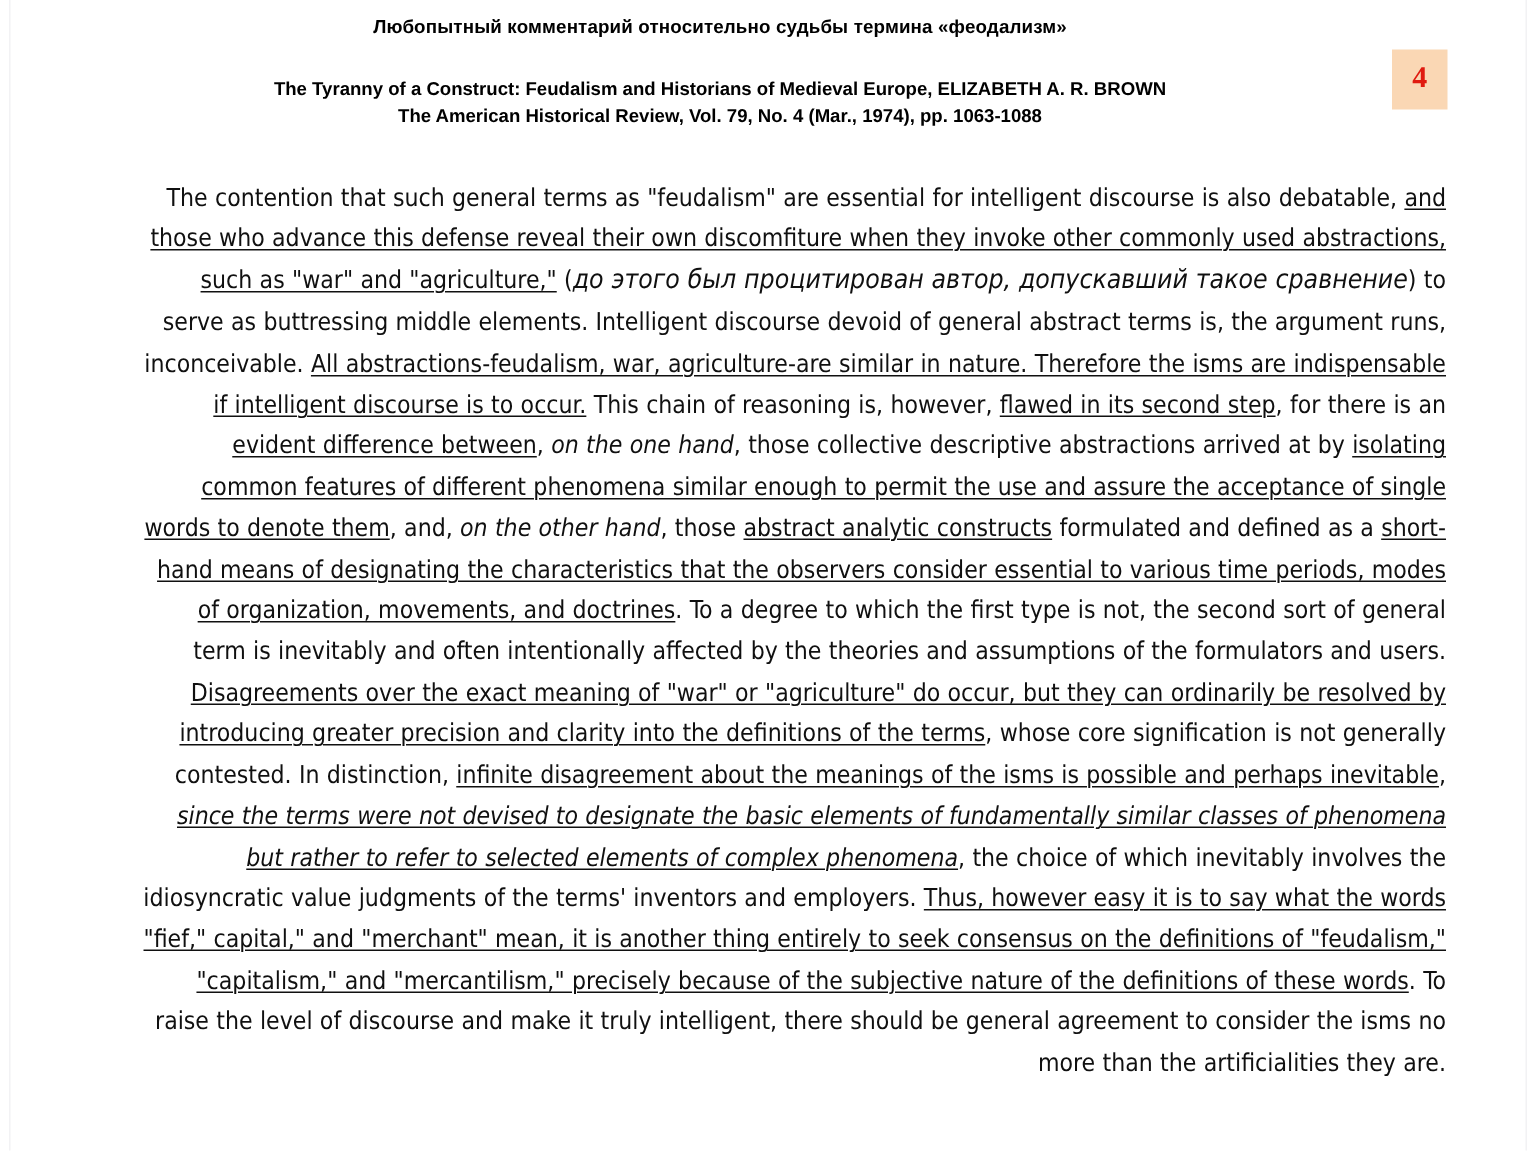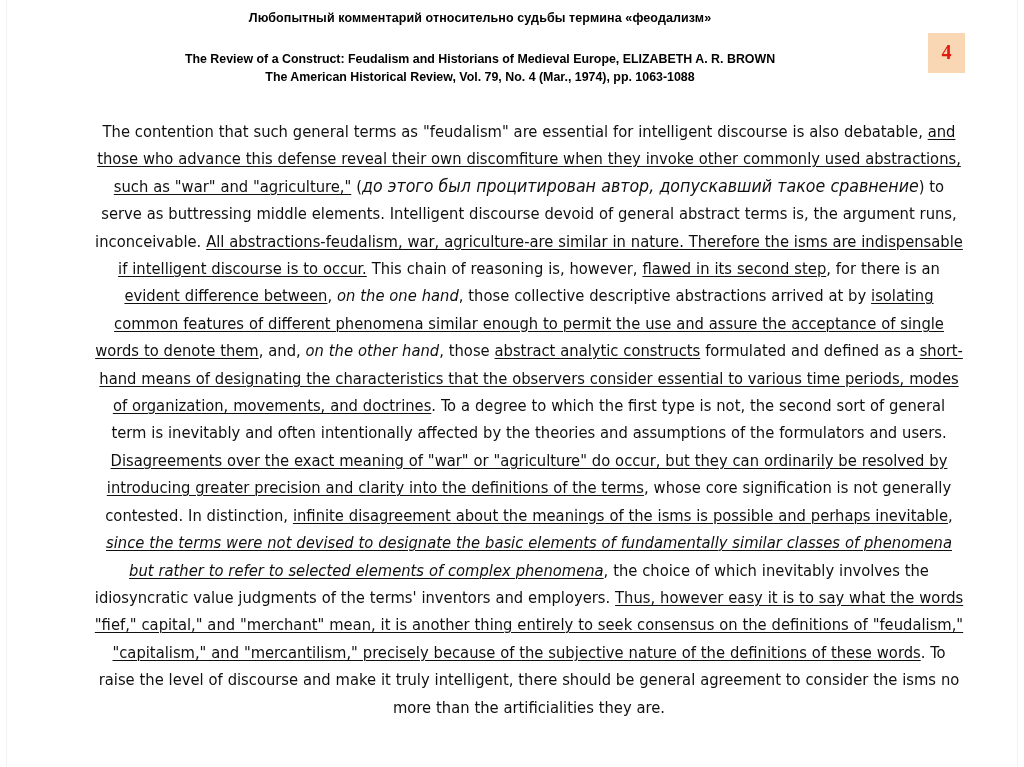--- a/index.html
+++ b/index.html
@@ -85,21 +85,21 @@
   .body-wrap {
     position: absolute;
     left: 94px;
     top: 118px;
     width: 870px;
   }
   .body-text {
     font-family: "DejaVu Sans Condensed", "Liberation Sans Narrow", "Liberation Sans", sans-serif;
     font-size: 16.4px;
     line-height: 27.4px;
-    text-align: center;
+    text-align: right;
     word-spacing: .2px;
     color: #101010;
     font-stretch: condensed;
   }
   .body-text u {
     text-decoration: underline;
     text-decoration-thickness: 1px;
     text-underline-offset: 2px;
   }
   .body-text i {
@@ -115,21 +115,21 @@
 <body>
 
 <div class="slide">
 
   <div class="page-edge-left"></div>
   <div class="page-edge-right"></div>
 
   <div class="header">
     <div class="header-title">Любопытный комментарий относительно судьбы термина «феодализм»</div>
     <div class="header-cite">
-      <span class="header-cite-line">The Review of a Construct: Feudalism and Historians of Medieval Europe, ELIZABETH A. R. BROWN</span>
+      <span class="header-cite-line">The Tyranny of a Construct: Feudalism and Historians of Medieval Europe, ELIZABETH A. R. BROWN</span>
       <span class="header-cite-line">The American Historical Review, Vol. 79, No. 4 (Mar., 1974), pp. 1063-1088</span>
     </div>
   </div>
 
   <div class="page-badge">
     <span class="page-badge-num">4</span>
   </div>
 
   <div class="body-wrap">
     <div class="body-text" id="body-text"><span>The contention that such general terms as "feudalism" are essential for intelligent discourse is also debatable, </span><span><u>and those who advance this defense reveal their own discomfiture when they invoke other commonly used abstractions, such as "war" and "agriculture,"</u></span><span> (</span><span class="ru">до этого был процитирован автор, допускавший такое сравнение</span><span>) to serve as buttressing middle elements. Intelligent discourse devoid of general abstract terms is, the argument runs, inconceivable. </span><span><u>All abstractions-feudalism, war, agriculture-are similar in nature. Therefore the isms are indispensable if intelligent discourse is to occur.</u></span><span> This chain of reasoning is, however, </span><span><u>flawed in its second step</u></span><span>, for there is an </span><span><u>evident difference between</u></span><span>, </span><span><i>on the one hand</i></span><span>, those collective descriptive abstractions arrived at by </span><span><u>isolating common features of different phenomena similar enough to permit the use and assure the acceptance of single words to denote them</u></span><span>, and, </span><span><i>on the other hand</i></span><span>, those </span><span><u>abstract analytic constructs</u></span><span> formulated and defined as a </span><span><u>short-hand means of designating the characteristics that the observers consider essential to various time periods, modes of organization, movements, and doctrines</u></span><span>. To a degree to which the first type is not, the second sort of general term is inevitably and often intentionally affected by the theories and assumptions of the formulators and users. </span><span><u>Disagreements over the exact meaning of "war" or "agriculture" do occur, but they can ordinarily be resolved by introducing greater precision and clarity into the definitions of the terms</u></span><span>, whose core signification is not generally contested. In distinction, </span><span><u>infinite disagreement about the meanings of the isms is possible and perhaps inevitable</u></span><span>, </span><span><i><u>since the terms were not devised to designate the basic elements of fundamentally similar classes of phenomena but rather to refer to selected elements of complex phenomena</u></i></span><span>, the choice of which inevitably involves the idiosyncratic value judgments of the terms' inventors and employers. </span><span><u>Thus, however easy it is to say what the words "fief," capital," and "merchant" mean, it is another thing entirely to seek consensus on the definitions of "feudalism," "capitalism," and "mercantilism," precisely because of the subjective nature of the definitions of these words</u></span><span>. To raise the level of discourse and make it truly intelligent, there should be general agreement to consider the isms no more than the artificialities they are.</span></div>

